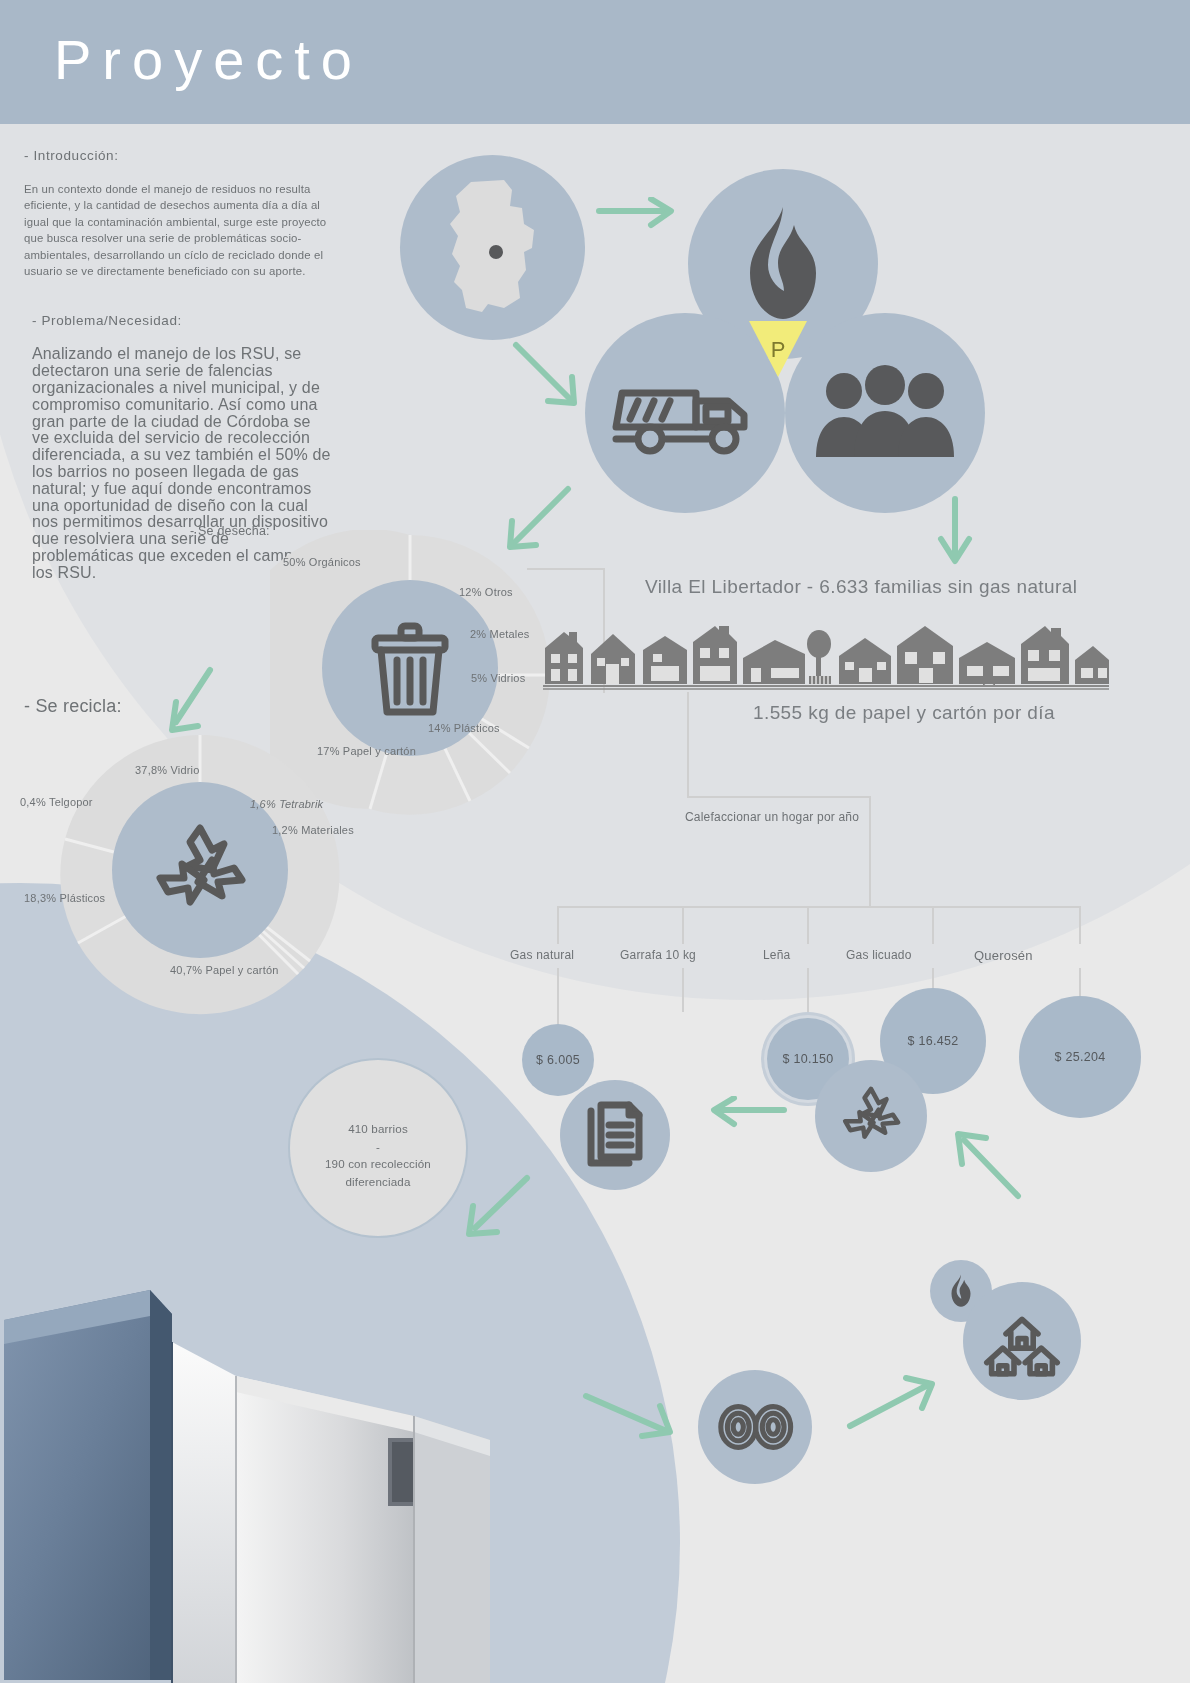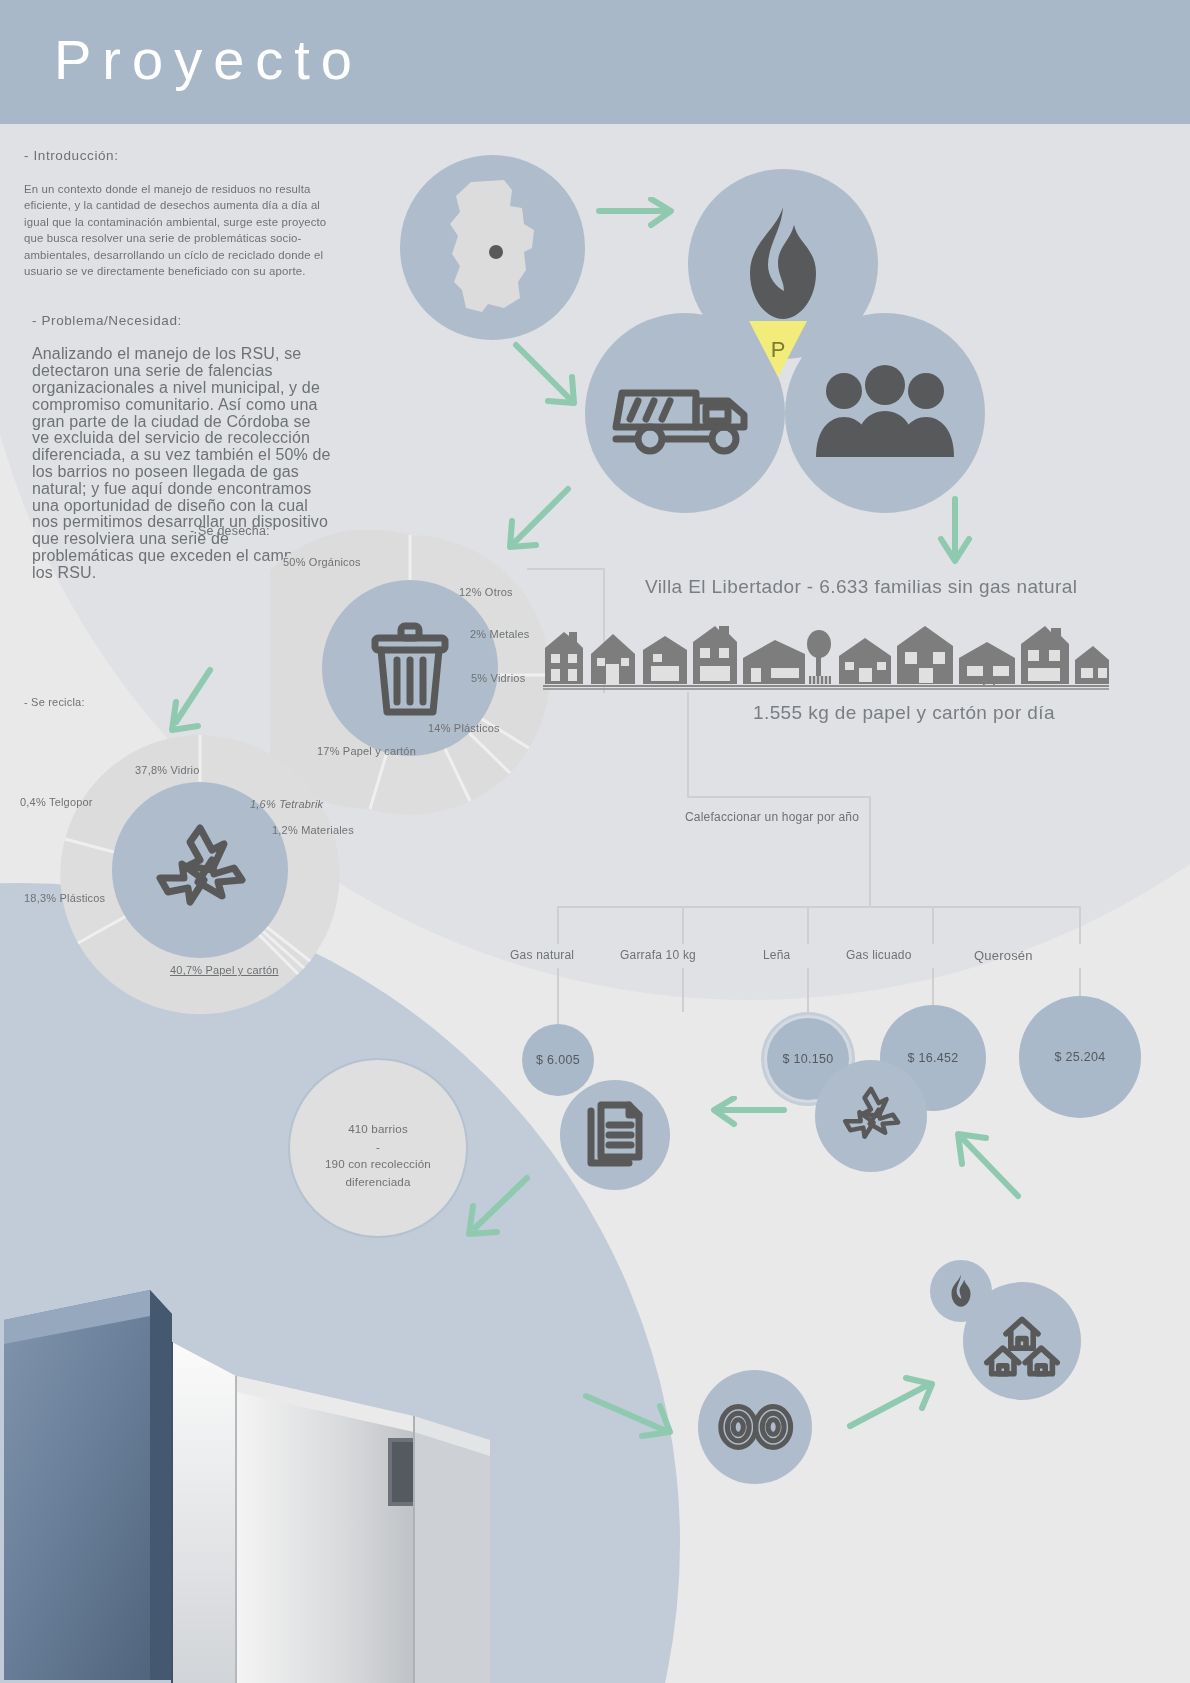--- a/index.html
+++ b/index.html
@@ -222,21 +222,21 @@
     <div class="lbl" style="left:470px; top:128px;">2% Metales</div>
     <div class="lbl" style="left:471px; top:172px;">5% Vidrios</div>
     <div class="lbl" style="left:428px; top:222px;">14% Plásticos</div>
     <div class="lbl" style="left:317px; top:245px;">17% Papel y cartón</div>
 
     <svg class="arrow-g" style="left:160px; top:164px;" width="70" height="80" viewBox="0 0 70 80">
       <path d="M50 6 L16 58" stroke="#8fc9b0" stroke-width="6" fill="none" stroke-linecap="round"></path>
       <path d="M38 62 L12 66 L16 38" stroke="#8fc9b0" stroke-width="6" fill="none" stroke-linecap="round" stroke-linejoin="round"></path>
     </svg>
 
-    <div class="lbl" style="left:24px; top:196px; font-size:11px;">- Se recicla:</div>
+    <div class="lbl" style="left:24px; top:196px; font-size:18px;">- Se recicla:</div>
 
     <svg style="position:absolute; left:60px; top:230px;" width="280" height="290" viewBox="0 0 280 290">
       <g transform="translate(140,145)">
         <path d="M0 0 L0 -140 A140 140 0 0 1 110 86 L0 0" fill="#dddddd"></path>
         <path d="M0 0 L110 86 A140 140 0 0 1 104 93 L0 0" fill="#dcdcdc"></path>
         <path d="M0 0 L104 93 A140 140 0 0 1 98 99 L0 0" fill="#dddddd"></path>
         <path d="M0 0 L98 99 A140 140 0 0 1 -122 68 L0 0" fill="#dcdcdc"></path>
         <path d="M0 0 L-122 68 A140 140 0 0 1 -135 -36 L0 0" fill="#dddddd"></path>
         <path d="M0 0 L-135 -36 A140 140 0 0 1 0 -140 L0 0" fill="#dcdcdc"></path>
         <g stroke="#efefef" stroke-width="3">
@@ -256,21 +256,21 @@
         <path class="st" stroke-width="5" d="M92 58 L68 60 L72 74 L48 60 L62 38 L64 52 L84 46 Z"></path>
         <path class="st" stroke-width="5" d="M10 56 L34 56 L32 42 L54 58 L40 80 L38 66 L18 70 Z"></path>
       </svg>
     </div>
 
     <div class="lbl" style="left:135px; top:264px;">37,8% Vidrio</div>
     <div class="lbl" style="left:20px;  top:296px;">0,4% Telgopor</div>
     <div class="lbl" style="left:250px; top:298px;font-style:italic;">1,6% Tetrabrik</div>
     <div class="lbl" style="left:272px; top:324px;">1,2% Materiales</div>
     <div class="lbl" style="left:24px;  top:392px;">18,3% Plásticos</div>
-    <div class="lbl" style="left:170px; top:464px;text-decoration:underline;">40,7% Papel y cartón</div>
+    <div class="lbl" style="left:170px; top:464px;">40,7% Papel y cartón</div>
   </div>
 
   <div id="right">
 
     <div class="line" style="left:22px; top:48px; width:78px; height:2px;"></div>
     <div class="line" style="left:98px; top:48px; width:2px; height:125px;"></div>
 
     <div class="hl-text" style="position:absolute; left:140px; top:56px;">Villa El Libertador - 6.633 familias sin gas natural</div>
 
     <svg style="position:absolute; left:38px; top:104px;" width="566" height="66" viewBox="0 0 566 66">
@@ -360,21 +360,21 @@
     <div class="lbl" style="left:469px; top:428px; font-size:13px;">Querosén</div>
 
     <div class="line" style="left:52px;  top:448px; width:2px; height:58px;"></div>
     <div class="line" style="left:177px; top:448px; width:2px; height:44px;"></div>
     <div class="line" style="left:302px; top:448px; width:2px; height:52px;"></div>
     <div class="line" style="left:427px; top:448px; width:2px; height:38px;"></div>
     <div class="line" style="left:574px; top:448px; width:2px; height:30px;"></div>
 
     <div class="costcirc" style="left:17px;  top:504px; width:72px;  height:72px;">$ 6.005</div>
     <div class="costcirc" style="left:262px; top:498px; width:82px;  height:82px; box-shadow:0 0 0 3px #d4dae1, 0 0 0 6px #c5ced8;">$ 10.150</div>
-    <div class="costcirc" style="left:375px; top:485px; width:106px; height:106px;">$ 16.452</div>
+    <div class="costcirc" style="left:375px; top:468px; width:106px; height:106px;">$ 16.452</div>
     <div class="costcirc" style="left:514px; top:476px; width:122px; height:122px;">$ 25.204</div>
   </div>
 
   <div id="cycle">
 
     <div class="circ" style="left:18px; top:18px; width:180px; height:180px; background:#dfdfdf; border:2px solid #b4c2cf;"></div>
     <div class="cyc-text" style="left:18px; top:58px; width:180px;">
       <span>410 barrios</span><br>
       <span>-</span><br>
       <span>190 con recolección</span><br>

